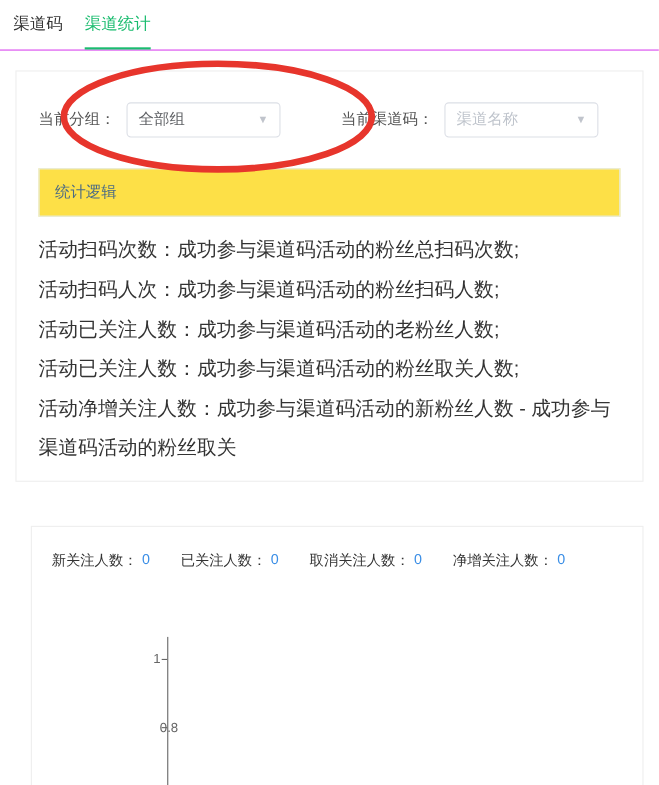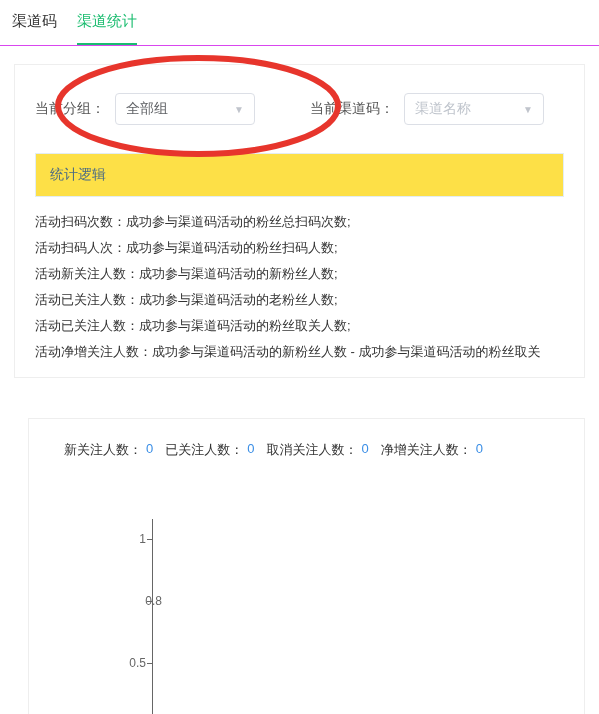--- a/index.html
+++ b/index.html
@@ -79,34 +79,33 @@
     .logic-header {
       background: #fde047;
       border: 1px solid #e3edf2;
       padding: 12px 14px;
       color: #4b6b84;
     }
     .logic-body {
       padding: 12px 0;
       line-height: 2.0;
       color: #333;
-      font-size: 13px;
+      font-size: 18px;
     }
     .stats-box {
       margin: 40px 14px 0 28px;
       border: 1px solid #eee;
       padding: 22px 18px 0 18px;
     }
     .stats-row {
       display: flex;
       flex-wrap: wrap;
-      gap: 12px;
+      gap: 28px;
       color: #333;
       font-size: 13px;
-      margin-left: 17px;
     }
     .stat-item { display: flex; gap: 4px; }
     .stat-value { color: #3a8ee6; }
     .chart-area {
       position: relative;
       margin-top: 60px;
       height: 260px;
       padding-left: 100px;
     }
     .y-axis {
@@ -159,21 +158,20 @@
       <span>渠道名称</span>
       <span class="chevron">▼</span>
     </div>
   </div>
 
   <div class="logic-box">
     <div class="logic-header">统计逻辑</div>
     <div class="logic-body">
       <div>活动扫码次数：成功参与渠道码活动的粉丝总扫码次数;</div>
       <div>活动扫码人次：成功参与渠道码活动的粉丝扫码人数;</div>
-      <div>活动新关注人数：成功参与渠道码活动的新粉丝人数;</div>
       <div>活动已关注人数：成功参与渠道码活动的老粉丝人数;</div>
       <div>活动已关注人数：成功参与渠道码活动的粉丝取关人数;</div>
       <div>活动净增关注人数：成功参与渠道码活动的新粉丝人数 - 成功参与渠道码活动的粉丝取关</div>
     </div>
   </div>
 </div>
 
 <div class="stats-box">
   <div class="stats-row">
     <div class="stat-item">

